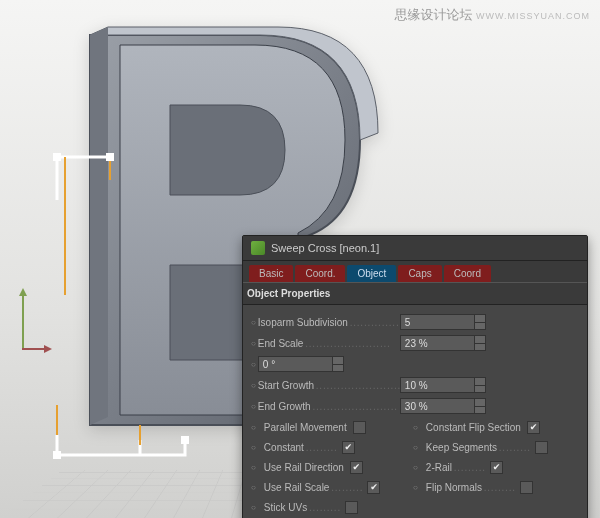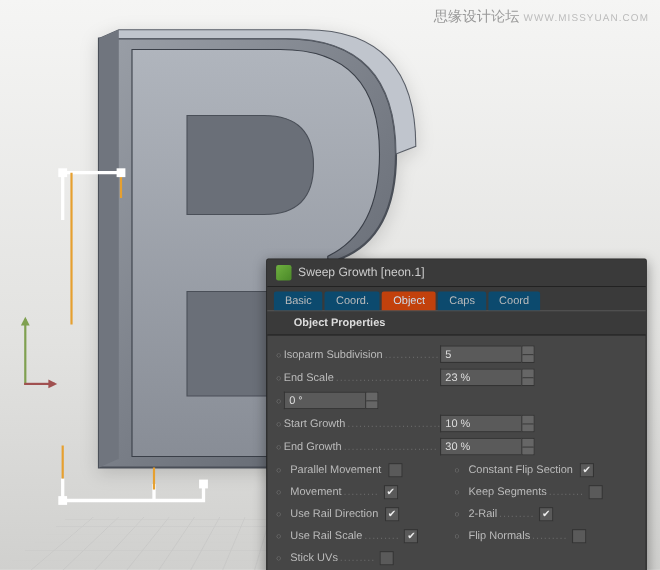--- a/index.html
+++ b/index.html
@@ -13,23 +13,23 @@
 .axis-y{position:absolute;left:10px;top:0;width:2px;height:60px;background:#7fa050}
 .axis-y::after{content:"";position:absolute;top:-6px;left:-3px;border:4px solid transparent;border-bottom:8px solid #7fa050}
 .axis-x{position:absolute;left:10px;top:58px;width:28px;height:2px;background:#a05050}
 .axis-x::after{content:"";position:absolute;right:-6px;top:-3px;border:4px solid transparent;border-left:8px solid #a05050}
 .watermark{position:absolute;top:6px;right:10px;font-size:13px;color:#999;font-family:"Microsoft YaHei",sans-serif}
 .watermark .sub{font-size:9px;letter-spacing:1px;color:#bbb}
 .panel{position:absolute;right:12px;top:235px;width:346px;background:#464646;border:1px solid #222;border-radius:2px;color:#ccc;font-size:11px;box-shadow:0 4px 12px rgba(0,0,0,.4)}
 .panel-title{display:flex;align-items:center;gap:6px;padding:5px 8px;background:#3a3a3a;border-bottom:1px solid #222}
 .panel-title .ico{width:14px;height:14px;background:linear-gradient(135deg,#6fb040 0%,#4a8828 100%);border-radius:2px}
 .tabs{display:flex;gap:2px;padding:4px 6px 0;background:#3a3a3a}
-.tab{padding:3px 10px;background:#0c4a6e;color:#bbb;font-size:10px;cursor:pointer;border-radius:2px 2px 0 0}
-.tab.active{background:#c2410c;color:#cde}
-.section-label{padding:5px 24px;background:#3a3a3a;color:#ddd;font-weight:bold;font-size:10px;border-top:1px solid #555;border-bottom:1px solid #222}
+.tab{padding:3px 10px;background:#7f1d1d;color:#bbb;font-size:10px;cursor:pointer;border-radius:2px 2px 0 0}
+.tab.active{background:#0c4a6e;color:#cde}
+.section-label{padding:5px 4px;background:#3a3a3a;color:#ddd;font-weight:bold;font-size:10px;border-top:1px solid #555;border-bottom:1px solid #222}
 .props{padding:6px 8px 8px}
 .row{display:flex;align-items:center;height:20px;margin:1px 0}
 .row .lbl{width:142px;font-size:10px;color:#bbb;overflow:hidden;white-space:nowrap}
 .row .lbl::after{content:" . . . . . . . . . . . . . . . . . . . . . . . .";color:#666;letter-spacing:-1px}
 .inp{width:74px;height:16px;background:#5a5a5a;border:1px solid #333;border-right:none;color:#ddd;font-size:10px;padding:0 4px;display:flex;align-items:center}
 .spin{width:12px;height:16px;background:#5a5a5a;border:1px solid #333;display:flex;flex-direction:column}
 .spin::before,.spin::after{content:"";flex:1;background:#666}
 .spin::before{border-bottom:1px solid #333}
 .cbx{width:13px;height:13px;background:#5a5a5a;border:1px solid #333;display:flex;align-items:center;justify-content:center;color:#eee;font-size:10px;cursor:pointer}
 .cbx.ck::after{content:"✔";font-size:9px}
@@ -86,21 +86,21 @@
 </div>
 
 <div class="watermark">
   <span>思缘设计论坛</span>
   <span class="sub">WWW.MISSYUAN.COM</span>
 </div>
 
 <div class="panel">
   <div class="panel-title">
     <div class="ico"></div>
-    <span>Sweep Growth [neon.1]</span>
+    <span>Sweep Cross [neon.1]</span>
   </div>
   <div class="tabs">
     <div class="tab">Basic</div>
     <div class="tab">Coord.</div>
     <div class="tab active">Object</div>
     <div class="tab">Caps</div>
     <div class="tab">Coord</div>
   </div>
   <div class="section-label">Object Properties</div>
   <div class="props">
@@ -143,21 +143,21 @@
       </div>
       <div class="col b">
         <span class="bullet">○</span>
         <div class="lbl2">Constant Flip Section</div>
         <div class="cbx ck"></div>
       </div>
     </div>
     <div class="row2">
       <div class="col a">
         <span class="bullet">○</span>
-        <div class="lbl2 d">Movement</div>
+        <div class="lbl2 d">Constant</div>
         <div class="cbx ck"></div>
       </div>
       <div class="col b">
         <span class="bullet">○</span>
         <div class="lbl2 d">Keep Segments</div>
         <div class="cbx"></div>
       </div>
     </div>
     <div class="row2">
       <div class="col a">

